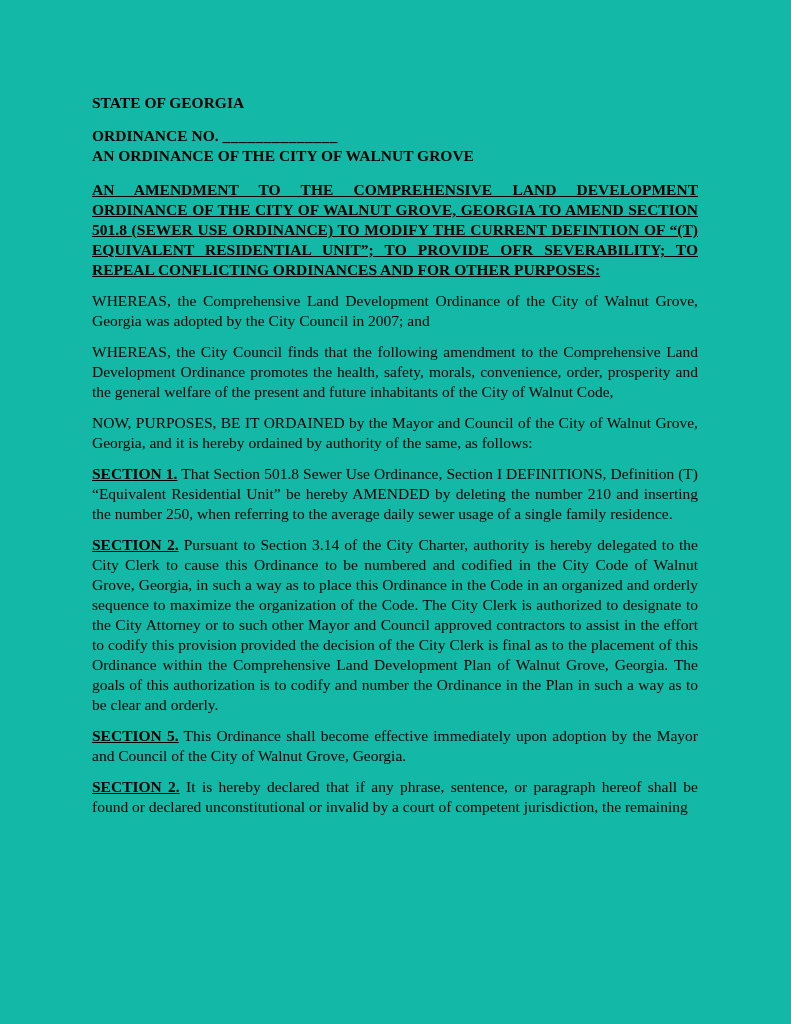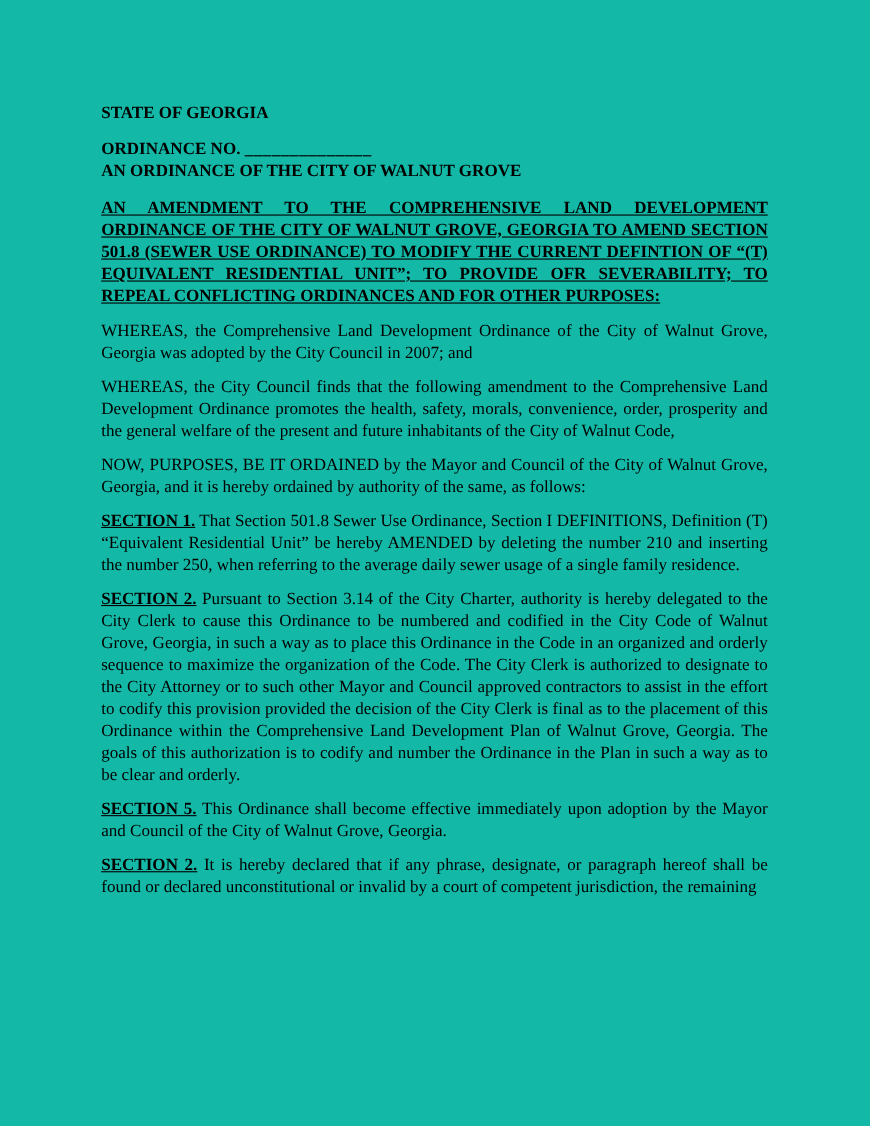--- a/index.html
+++ b/index.html
@@ -72,15 +72,15 @@
   <p><span>WHEREAS, the City Council finds that the following amendment to the Comprehensive Land Development Ordinance promotes the health, safety, morals, convenience, order, prosperity and the general welfare of the present and future inhabitants of the City of Walnut Code,</span></p>
 
   <p><span>NOW, PURPOSES, BE IT ORDAINED by the Mayor and Council of the City of Walnut Grove, Georgia, and it is hereby ordained by authority of the same, as follows:</span></p>
 
   <p><span class="b u">SECTION 1.</span><span> That Section 501.8 Sewer Use Ordinance, </span><span class="u">Section I DEFINITIONS</span><span>, Definition (T) “Equivalent Residential Unit” be hereby AMENDED by deleting the number </span><span class="u">210 </span><span>and inserting the number </span><span class="u">250</span><span>, when referring to the average daily sewer usage of a single family residence.</span></p>
 
   <p><span class="b u">SECTION 2.</span><span> Pursuant to Section 3.14 of the City Charter, authority is hereby delegated to the City Clerk to cause this Ordinance to be numbered and codified in the City Code of Walnut Grove, Georgia, in such a way as to place this Ordinance in the Code in an organized and orderly sequence to maximize the organization of the Code.  The City Clerk is authorized to designate to the City Attorney or to such other Mayor and Council approved contractors to assist in the effort to codify this provision provided the decision of the City Clerk is final as to the placement of this Ordinance within the Comprehensive Land Development Plan of Walnut Grove, Georgia.  The goals of this authorization is to codify and number the Ordinance in the Plan in such a way as to be clear and orderly.</span></p>
 
   <p><span class="b u">SECTION 5.</span><span> This Ordinance shall become effective immediately upon adoption by the Mayor and Council of the City of Walnut Grove, Georgia.</span></p>
 
-  <p><span class="b u">SECTION 2.</span><span> It is hereby declared that if any phrase, designate, or paragraph hereof shall be found or declared unconstitutional or invalid by a court of competent jurisdiction, the remaining</span></p>
+  <p><span class="b u">SECTION 2.</span><span> It is hereby declared that if any phrase, sentence, or paragraph hereof shall be found or declared unconstitutional or invalid by a court of competent jurisdiction, the remaining</span></p>
 
 </div>
 
 </body></html>

